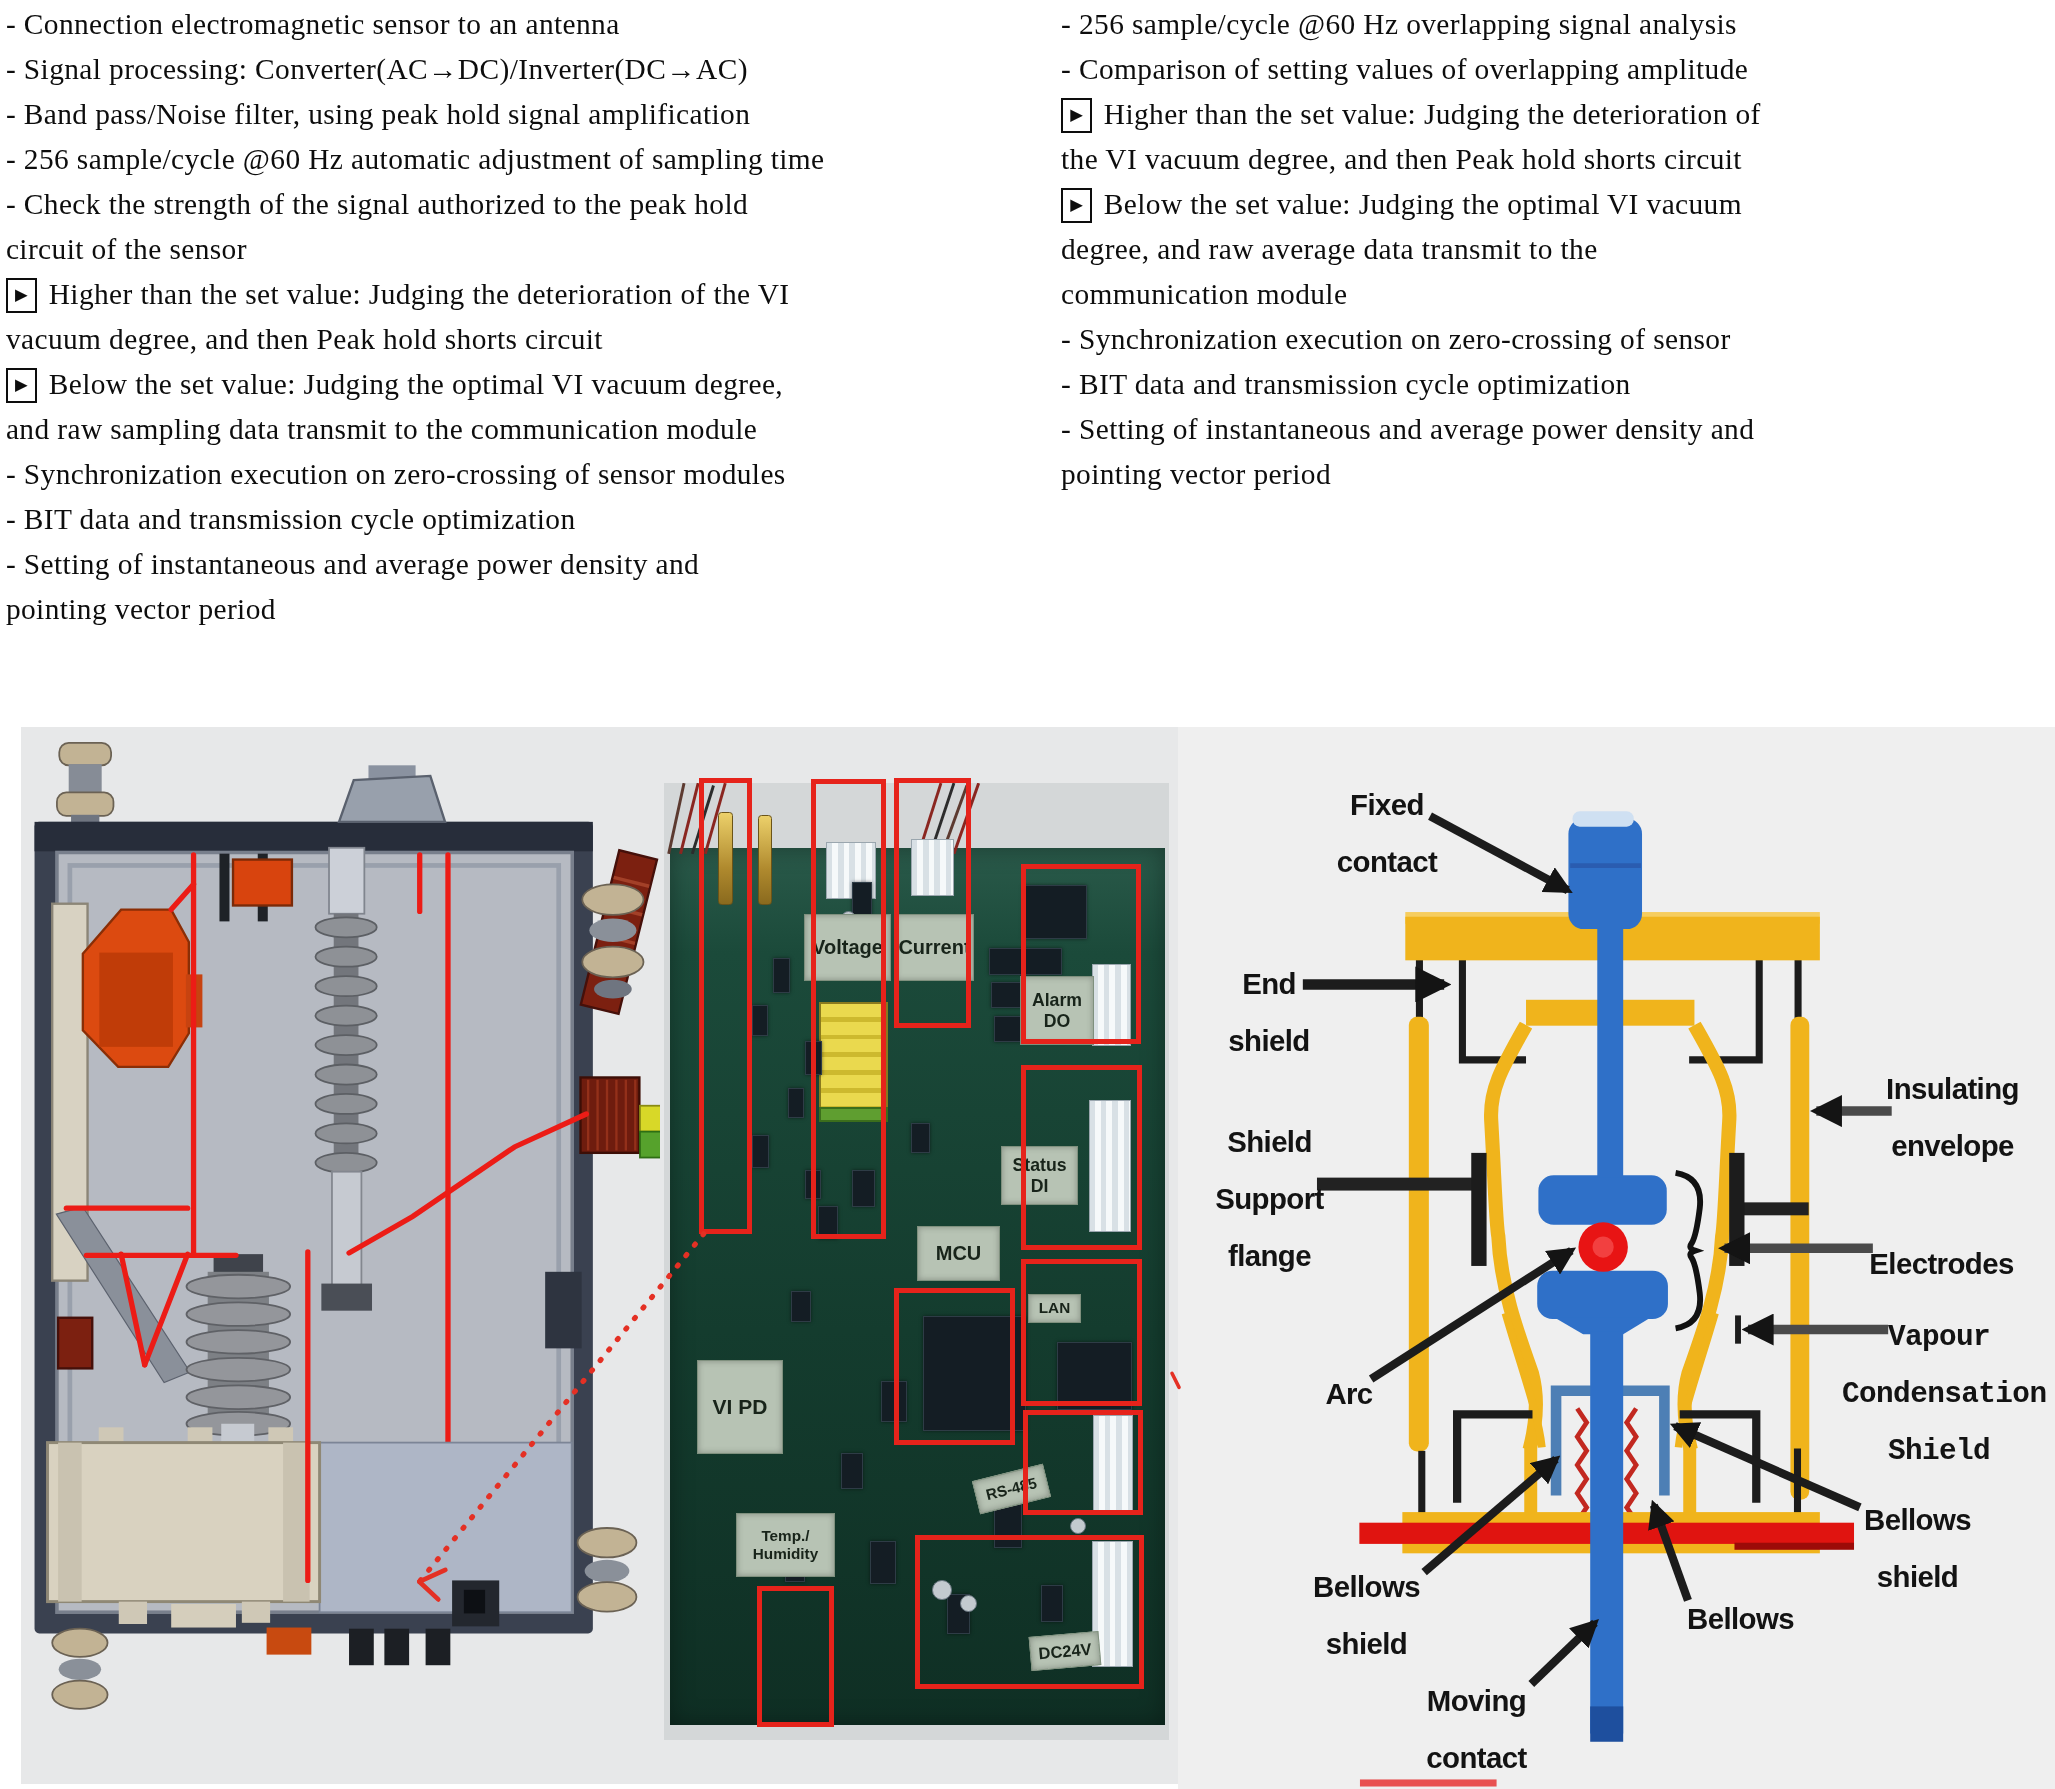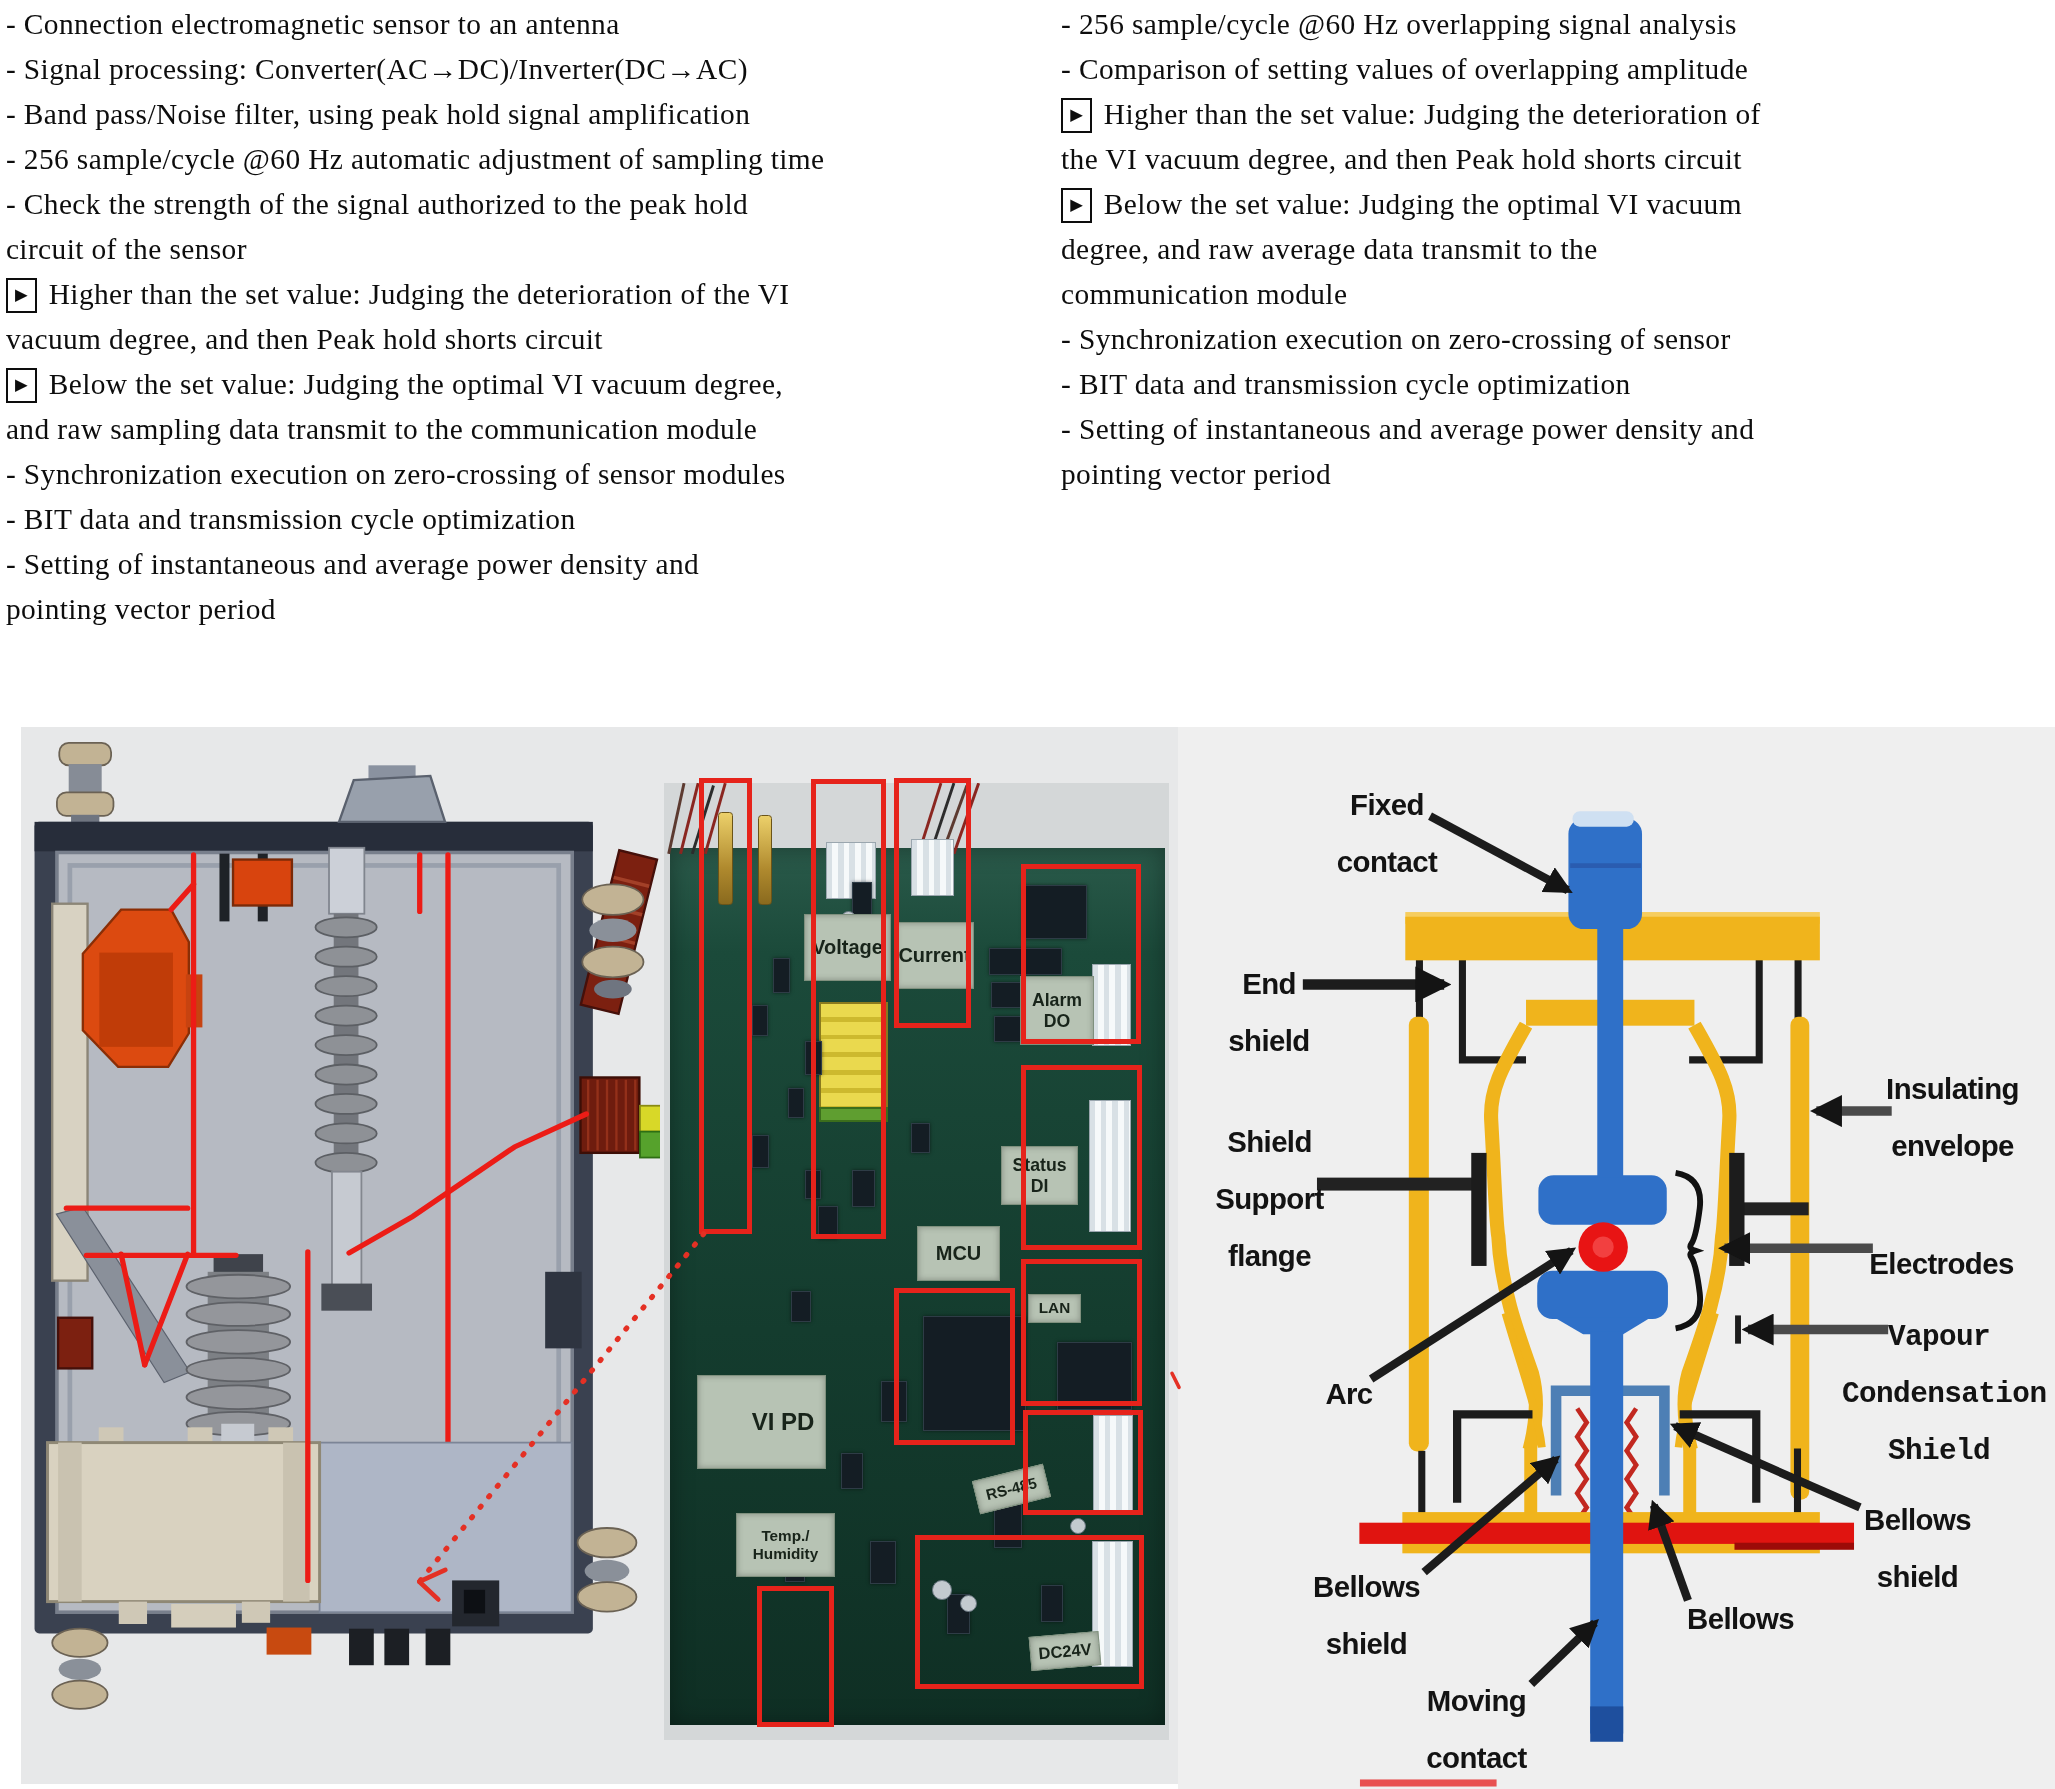--- a/index.html
+++ b/index.html
@@ -338,27 +338,27 @@
       <div class="chipd" style="left: 141px; top: 412px; width: 14px; height: 27px;"></div>
       <div class="chipd" style="left: 188px; top: 124px; width: 17.7px; height: 35px;"></div>
       <div class="chipd" style="left: 206px; top: 783px; width: 23.6px; height: 41px;"></div>
       <div class="chipd" style="left: 283px; top: 836px; width: 21px; height: 38px;"></div>
       <div class="chipd" style="left: 121px; top: 789px; width: 17.7px; height: 33px;"></div>
       <div class="capd" style="left: 268px; top: 822px; width: 17.7px; height: 17.7px;"></div>
       <div class="capd" style="left: 296px; top: 837px; width: 15.3px; height: 15.3px;"></div>
       <div class="capd" style="left: 406px; top: 760px; width: 14px; height: 14px;"></div>
       <div class="capd" style="left: 177px; top: 153px; width: 13px; height: 13px;"></div>
       <div class="tag" style="left: 140px; top: 156px; width: 85px; height: 65px; font-size: 20px;">Voltage</div>
-      <div class="tag" style="left: 231px; top: 156px; width: 77px; height: 65px; font-size: 20px; margin-top: 8px;">Current</div>
+      <div class="tag" style="left: 231px; top: 156px; width: 77px; height: 65px; font-size: 20px;">Current</div>
       <div class="tag" style="left: 340px; top: 218px; width: 72px; height: 67px; font-size: 17.7px; margin-left: 16px;">Alarm
 DO</div>
       <div class="tag" style="left: 337px; top: 388px; width: 75px; height: 57px; font-size: 17.7px;">Status
 DI</div>
       <div class="tag" style="left: 253px; top: 468px; width: 81px; height: 53px; font-size: 20px;">MCU</div>
-      <div class="tag" style="left: 33px; top: 617px; width: 84px; height: 92px; font-size: 24px; padding-left: 43px;">VI PD</div>
+      <div class="tag" style="left: 33px; top: 602px; width: 84px; height: 92px; font-size: 21px;">VI PD</div>
       <div class="tag" style="left: 364px; top: 536px; width: 51px; height: 26.5px; font-size: 15.3px;">LAN</div>
       <div class="tag" style="left: 311px; top: 714px; width: 71px; height: 32px; font-size: 15.3px; transform: rotate(-14deg);">RS-485</div>
       <div class="tag" style="left: 72px; top: 755px; width: 97px; height: 62px; font-size: 15.3px;">Temp./
 Humidity</div>
       <div class="tag" style="left: 366px; top: 876px; width: 68px; height: 32px; font-size: 16.5px; transform: rotate(-5deg);">DC24V</div>
       <div class="rbox" style="left: 35px; top: 20px; width: 43px; height: 446px; border-color: rgb(230, 35, 27);"></div>
       <div class="rbox" style="left: 147px; top: 21px; width: 65px; height: 450px; border-color: rgb(230, 35, 27);"></div>
       <div class="rbox" style="left: 230px; top: 20px; width: 67px; height: 240px; border-color: rgb(230, 35, 27);"></div>
       <div class="rbox" style="left: 357px; top: 106px; width: 110px; height: 170px; border-color: rgb(230, 35, 27);"></div>
       <div class="rbox" style="left: 357px; top: 307px; width: 111px; height: 175px; border-color: rgb(230, 35, 27);"></div>

